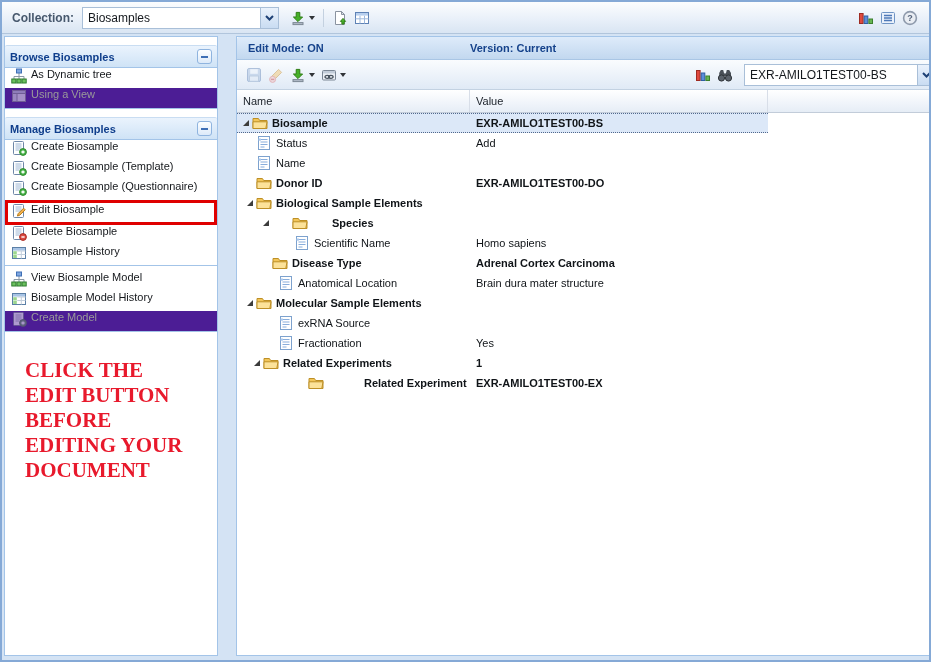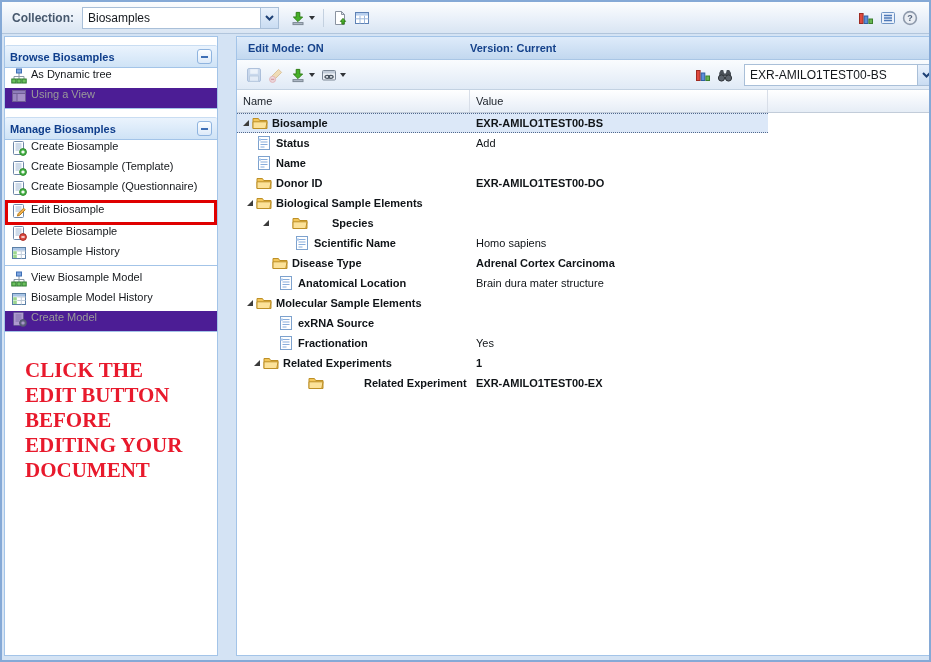--- a/index.html
+++ b/index.html
@@ -64,21 +64,21 @@
   .gh-value{width:298px;}
   .gh-fill{flex:1;border-right:none;}
   .grid-row{display:flex;align-items:center;width:531px;height:20px;box-sizing:border-box;
     border-top:1px dotted transparent;border-bottom:1px dotted transparent;}
   .grid-row.sel{background:var(--selection-bg,#DCE8F8);border-color:#52688C;}
   .name-cell{width:233px;box-sizing:border-box;display:flex;align-items:center;overflow:hidden;}
   .value-cell{width:298px;box-sizing:border-box;padding-left:6px;font-size:11px;color:#101418;white-space:nowrap;}
   .expander{width:13px;height:13px;flex:none;display:flex;align-items:center;justify-content:center;}
   .expander svg{width:8px;height:8px;display:block;}
   .tree-icon{width:16px;height:16px;flex:none;margin-right:4px;}
-  .node-lbl{font-size:11px;color:#101418;white-space:nowrap;font-weight:bold;}
+  .node-lbl{font-size:11px;color:#101418;white-space:nowrap;}
   .bold{font-weight:bold;}
 </style>
 </head>
 <body>
 
 <div class="frame">
 
   <div class="top-toolbar">
     <span class="tb-label">Collection:</span>
     <div class="combo collection-combo">

